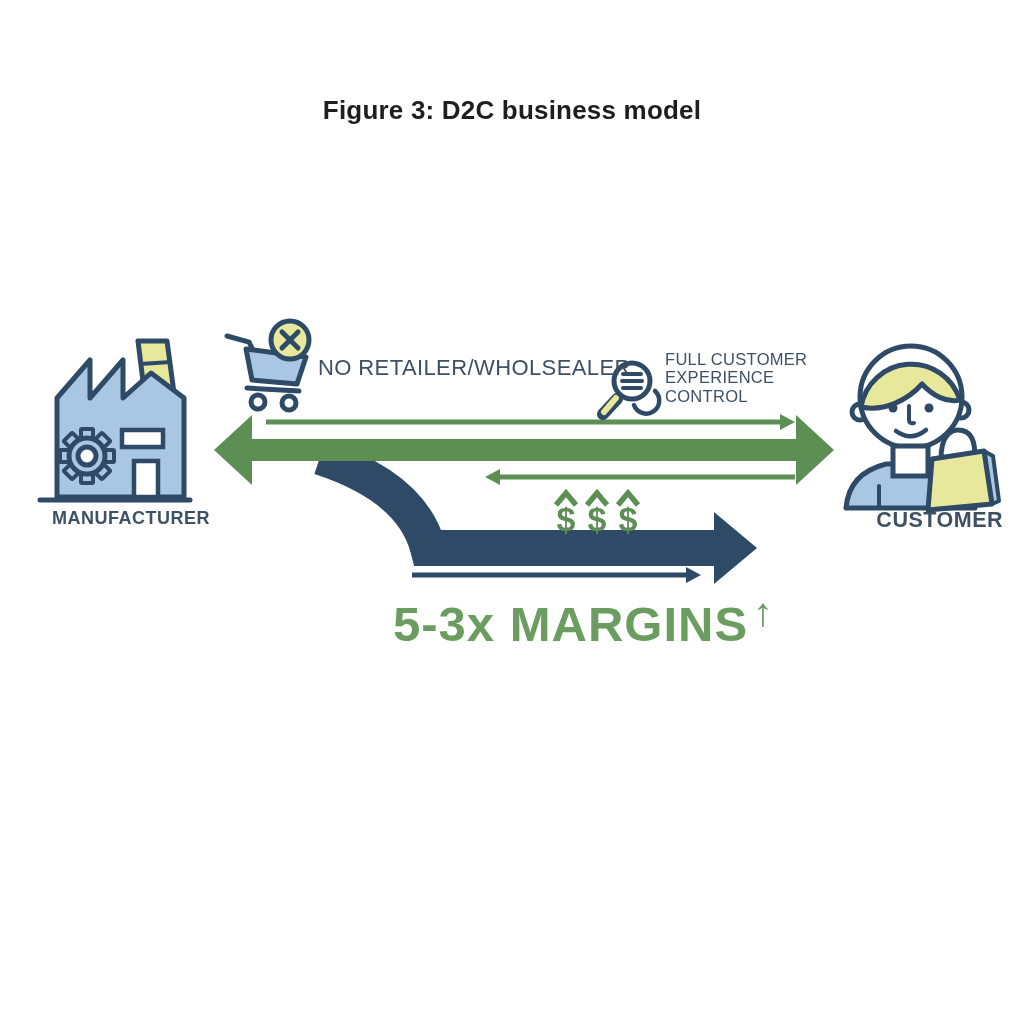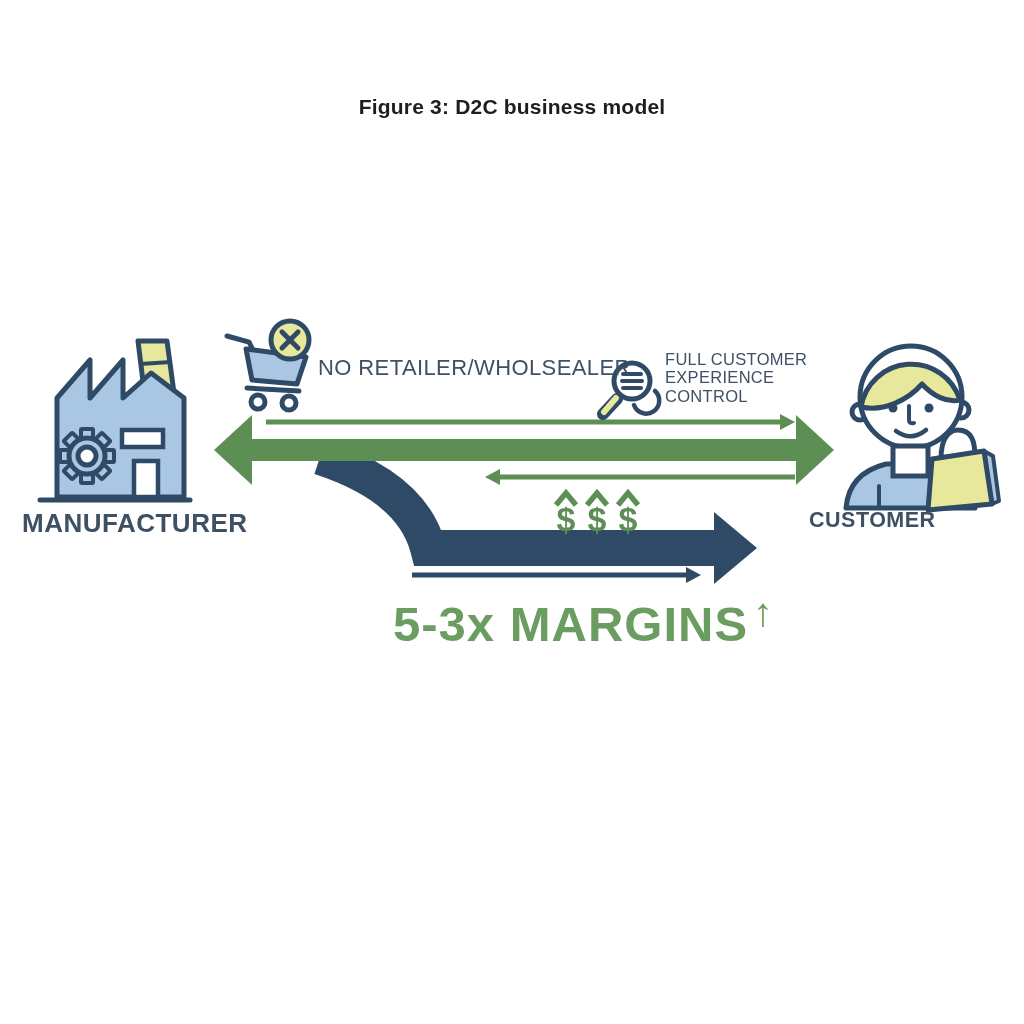--- a/index.html
+++ b/index.html
@@ -6,28 +6,28 @@
     --green:#5d8f55; --green2:#6b9d60; --navy:#2e4a66; --blue:#a9c7e2;
     --yellow:#e7e89b; --slate:#3e5064; --ink:#1e1e1e; --bg:#ffffff;
   }
   html,body{margin:0;padding:0;}
   body{width:1024px;height:1024px;background:var(--bg);
        font-family:"Liberation Sans", sans-serif; overflow:hidden;}
   .canvas{position:relative;width:1024px;height:1024px;background:var(--bg);}
   svg.diagram{position:absolute;left:0;top:0;width:1024px;height:1024px;}
 
   .txt{position:absolute;color:var(--slate);}
-  .title{left:0;right:0;top:95px;text-align:center;font-size:21px;font-weight:700;
+  .title{left:0;right:0;top:95px;text-align:center;font-size:26px;font-weight:700;
          color:var(--ink);letter-spacing:.2px;}
   .no-retailer{left:318px;top:355px;font-size:22px;font-weight:500;letter-spacing:.4px;}
   .full-control{left:665px;top:350px;font-size:16.5px;font-weight:500;line-height:1.12;
                 letter-spacing:.3px;white-space:pre-line;}
-  .manufacturer{left:22px;top:508px;width:186px;text-align:center;font-size:26px;
+  .manufacturer{left:38px;top:508px;width:186px;text-align:center;font-size:18px;
                 font-weight:600;letter-spacing:.5px;}
-  .customer{left:809px;top:508px;width:158px;text-align:left;font-size:21.5px;
+  .customer{left:845px;top:508px;width:158px;text-align:right;font-size:21.5px;
             font-weight:600;letter-spacing:.5px;}
   .margins{left:393px;top:596px;font-size:49px;font-weight:700;color:var(--green2);
            letter-spacing:1px;white-space:nowrap;}
   .margins .up{font-size:40px;font-weight:400;position:relative;top:-15px;margin-left:5px;}
 
   
   .f-green{fill:var(--green);} .s-green{stroke:var(--green);fill:none;}
   .f-navy{fill:var(--navy);}   .s-navy{stroke:var(--navy);fill:none;}
   .f-blue{fill:var(--blue);stroke:var(--navy);}
   .f-yellow{fill:var(--yellow);stroke:var(--navy);}

